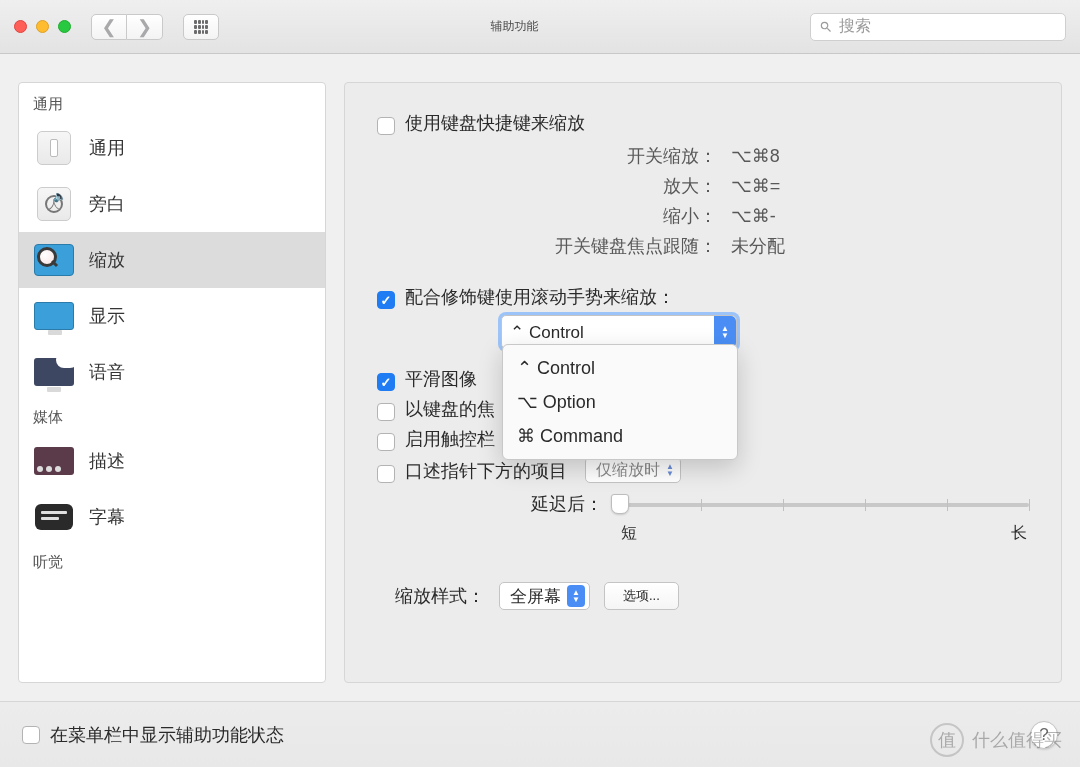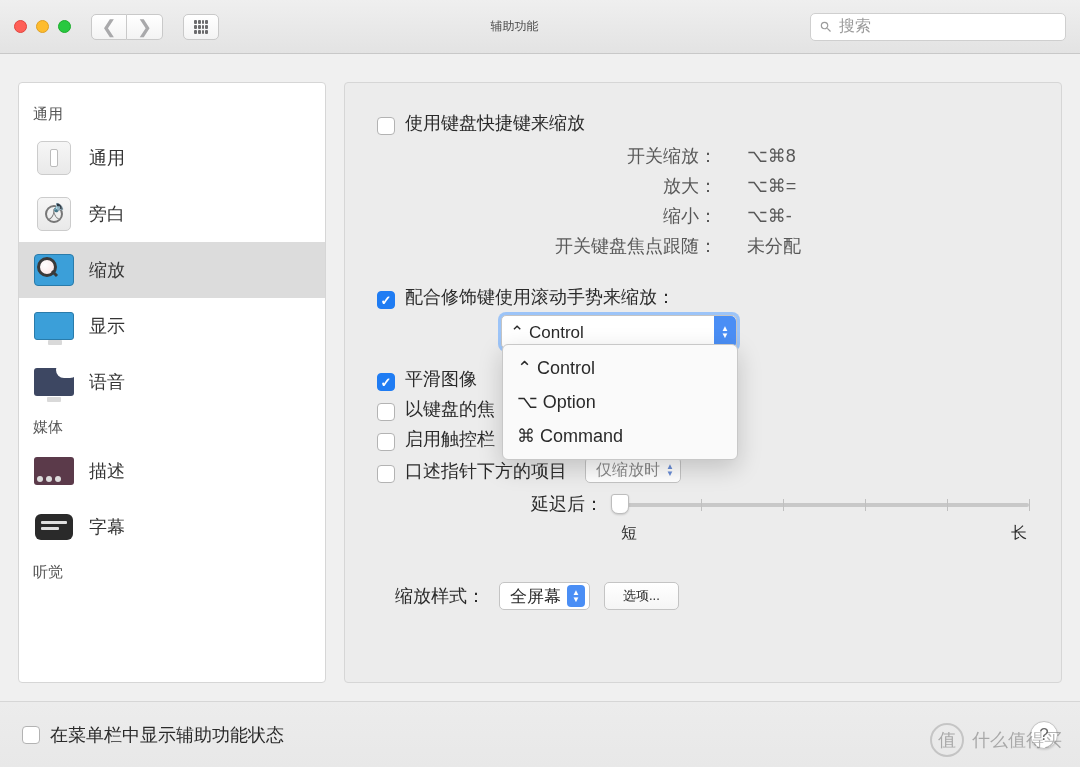--- a/index.html
+++ b/index.html
@@ -18,34 +18,34 @@
   .nav-grp .nav-btn:last-child{border-radius:0 5px 5px 0;border-left:none;}
   .grid-btn{width:36px;height:26px;background:linear-gradient(#ffffff,#f3f3f3);border:1px solid #c9c9c9;border-radius:5px;display:flex;align-items:center;justify-content:center;margin-left:8px;}
   .grid-ico{width:14px;height:14px;display:grid;grid-template-columns:repeat(4,1fr);grid-template-rows:repeat(3,1fr);gap:1px;}
   .grid-ico span{background:#6b6b6d;border-radius:1px;}
   .title{flex:1;text-align:center;font-size:12px;color:#4a4a4a;}
   .search{width:256px;height:28px;background:#fff;border:1px solid #cfcfcf;border-radius:5px;display:flex;align-items:center;padding:0 8px;color:#9b9b9b;font-size:16px;gap:6px;}
   .search svg{width:14px;height:14px;fill:#9b9b9b;}
 
   
   .content{display:flex;position:absolute;top:54px;left:0;right:0;bottom:66px;padding:28px 18px 18px 18px;gap:18px;}
-  .sidebar{width:308px;background:#fff;border:1px solid #d6d6d6;border-radius:4px;overflow-y:auto;padding-top:14px;}
+  .sidebar{width:308px;background:#fff;border:1px solid #d6d6d6;border-radius:4px;overflow-y:auto;padding-top:4px;}
   .sb-header{font-size:15px;color:#555;padding:8px 14px 6px;}
   .sb-item{display:flex;align-items:center;gap:14px;padding:10px 14px;font-size:18px;color:#353535;cursor:default;}
   .sb-item.selected{background:#dcdcdc;}
   .sb-ico{width:42px;height:36px;display:flex;align-items:center;justify-content:center;font-size:28px;}
 
   .main{flex:1;background:#ececec;border:1px solid #d6d6d6;border-radius:4px;padding:28px 32px;position:relative;font-size:18px;color:#2a2a2a;}
   .row{display:flex;align-items:flex-end;gap:10px;margin-bottom:6px;}
   .cb{width:18px;height:18px;border:1px solid #b3b3b3;border-radius:4px;background:#fff;flex-shrink:0;margin-top:3px;display:flex;align-items:center;justify-content:center;}
   .cb.checked{background:#1f7cf3;border-color:#1f7cf3;}
   .cb.checked::after{content:"✓";color:#fff;font-size:13px;font-weight:bold;}
 
   .kv-block{margin-left:140px;margin-bottom:24px;}
-  .kv{display:flex;gap:30px;line-height:30px;}
+  .kv{display:flex;gap:14px;line-height:30px;}
   .kv .k{width:200px;text-align:right;color:#585858;}
   .kv .v{width:110px; color:#585858;}
 
   .select-box{position:relative;margin:6px 0 18px 124px;width:236px;height:28px;background:#fff;border:1px solid #c4c4c4;border-radius:5px;display:flex;align-items:center;padding:16px 8px;font-size:17px; box-shadow:0 0 0 3px #9cc4f8;}
   .select-box .arr{position:absolute;right:0;top:0;bottom:0;width:22px;background:#4a8ef5;border-radius:0 5px 5px 0;display:flex;flex-direction:column;align-items:center;justify-content:center;color:#fff;font-size:8px;line-height:7px;}
   .dropdown{position:absolute;left:0;top:28px;width:236px;background:#fafafa;border:1px solid #c8c8c8;border-radius:6px;box-shadow:0 8px 24px rgba(0,0,0,.18);padding:6px 0;z-index:10;}
   .dropdown .opt{padding:6px 14px;font-size:18px;color:#2a2a2a;}
 
   .inline-select{display:inline-flex;align-items:center;height:26px;background:#fff;border:1px solid #c4c4c4;border-radius:5px;padding:0 6px 0 10px;font-size:16px;color:#888;gap:6px;margin-left:8px;}
   .inline-select .arr2{display:flex;flex-direction:column;font-size:8px;color:#6a8ed7;line-height:7px;}

